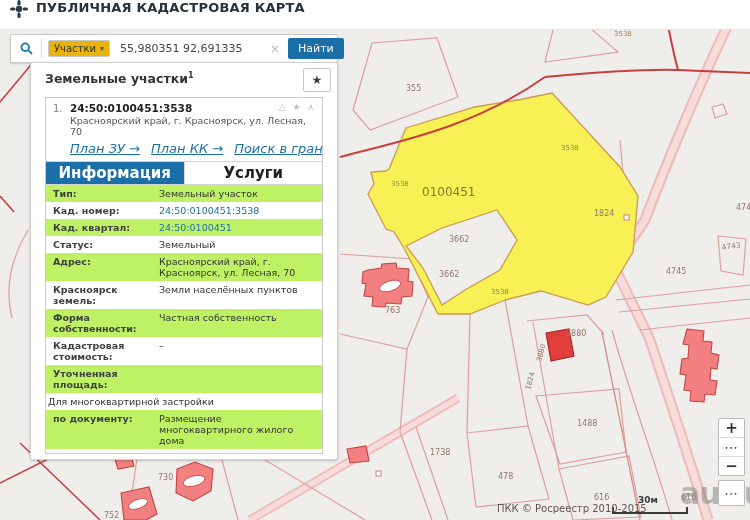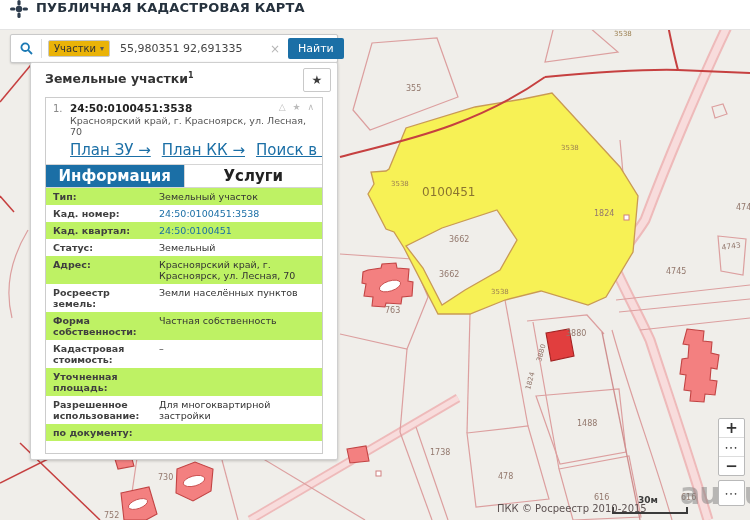--- a/index.html
+++ b/index.html
@@ -29,21 +29,21 @@
   #panelhead{position:absolute;left:14px;top:8px;font-size:12.5px;font-weight:bold;color:#333;}
   #panelhead sup{font-size:8px;}
   #favbtn{position:absolute;right:6px;top:5px;width:26px;height:22px;border:1px solid #c9c9c9;border-radius:2px;
           text-align:center;line-height:22px;font-size:12px;color:#3c3c3c;cursor:pointer;background:#fff;}
   #card{position:absolute;left:14px;top:34px;width:276px;height:355px;border:1px solid #ccc;overflow:hidden;background:#fff;}
   #itemhead{position:relative;padding:4px 6px 0 6px;}
   #itemindex{position:absolute;left:7px;top:5px;font-size:10px;color:#888;}
   #cadnum{margin-left:18px;font-size:10.5px;font-weight:bold;color:#222;}
   #itemicons{position:absolute;right:6px;top:4px;color:#bcbcbc;font-size:9px;letter-spacing:2px;}
   #itemaddr{margin-left:18px;font-size:9.5px;color:#555;margin-top:1px;}
-  #links{margin-left:18px;margin-top:4px;margin-bottom:5px;font-size:15px;display:flex;gap:11px;}
+  #links{margin-left:18px;margin-top:4px;margin-bottom:5px;font-size:13px;display:flex;gap:11px;font-style:italic;}
   #links span{color:#1b6fa6;text-decoration:underline;cursor:pointer;white-space:nowrap;}
   #tabs{display:flex;height:22px;border-top:1px solid #d5d5d5;border-bottom:1px solid #d5d5d5;}
   .tab{flex:1;text-align:center;font-size:15px;font-weight:bold;line-height:22px;cursor:pointer;}
   .tab.active{background:#1b6fa6;color:#fff;}
   .tab.inactive{background:#fff;color:#222;border-left:1px solid #d5d5d5;}
   
   #infotable{font-size:9.5px;}
   .irow{display:flex;padding:1px 0;}
   .irow.alt{background:#bef264;}
   .ilabel{flex:0 0 100px;font-weight:bold;color:#3f3f3f;padding:2px 4px 2px 7px;line-height:11px;}
@@ -237,40 +237,40 @@
         </div>
         <div class="irow">
           <div class="ilabel">Статус:</div>
           <div class="ivalue">Земельный</div>
         </div>
         <div class="irow alt">
           <div class="ilabel">Адрес:</div>
           <div class="ivalue">Красноярский край, г. Красноярск, ул. Лесная, 70</div>
         </div>
         <div class="irow">
-          <div class="ilabel">Росреестр земель:</div>
+          <div class="ilabel">Красноярск земель:</div>
           <div class="ivalue">Земли населённых пунктов</div>
         </div>
         <div class="irow alt">
           <div class="ilabel">Форма собственности:</div>
           <div class="ivalue">Частная собственность</div>
         </div>
         <div class="irow">
           <div class="ilabel">Кадастровая стоимость:</div>
           <div class="ivalue">–</div>
         </div>
         <div class="irow alt">
           <div class="ilabel">Уточненная площадь:</div>
         </div>
         <div class="irow">
-          <div class="ilabel">Разрешенное использование:</div>
           <div class="ivalue">Для многоквартирной застройки</div>
         </div>
         <div class="irow alt">
           <div class="ilabel">по документу:</div>
+          <div class="ivalue">Размещение многоквартирного жилого дома</div>
         </div>
       </div>
   </div>
 </div>
 
 <div id="zoomgroup" class="abs">
   <div class="zcell zplus">+</div>
   <div class="zcell zdots">•••</div>
   <div class="zcell zminus">−</div>
 </div>

